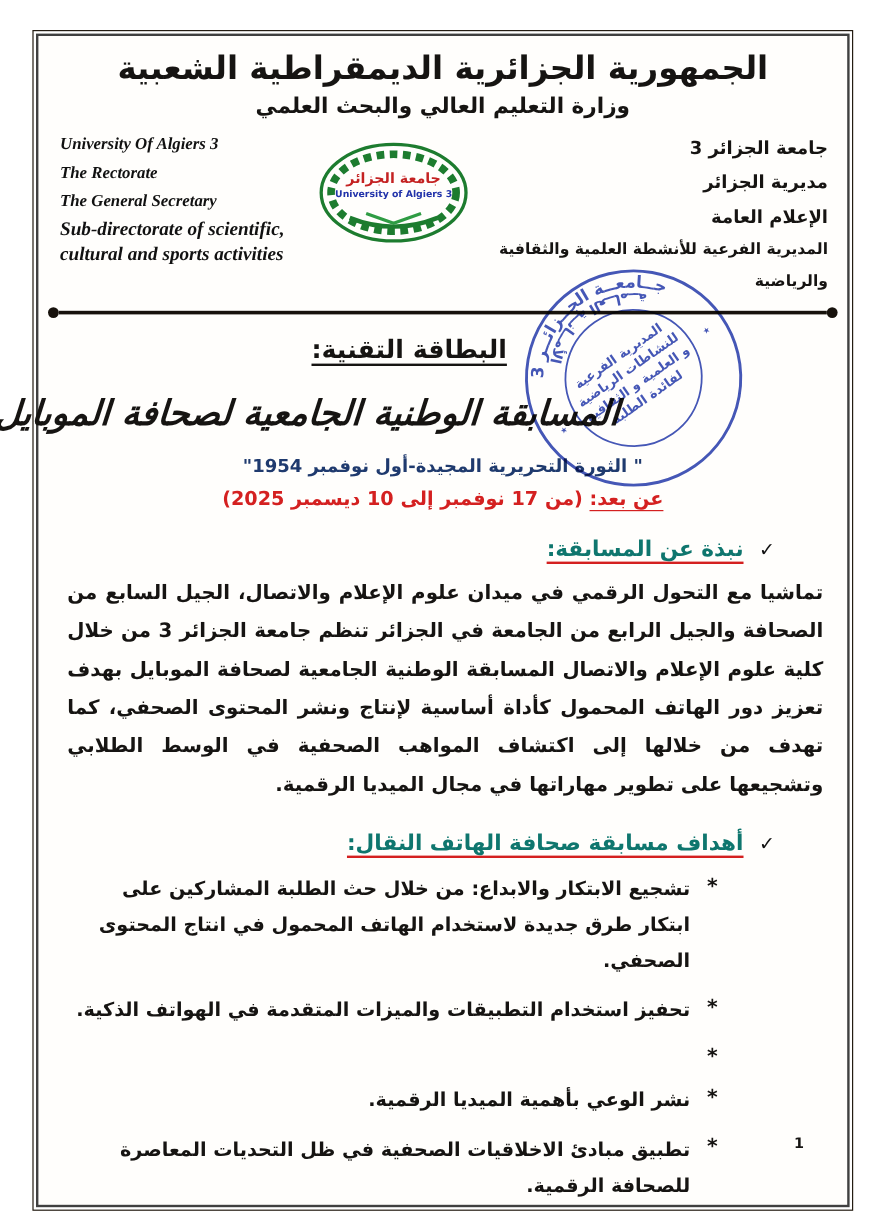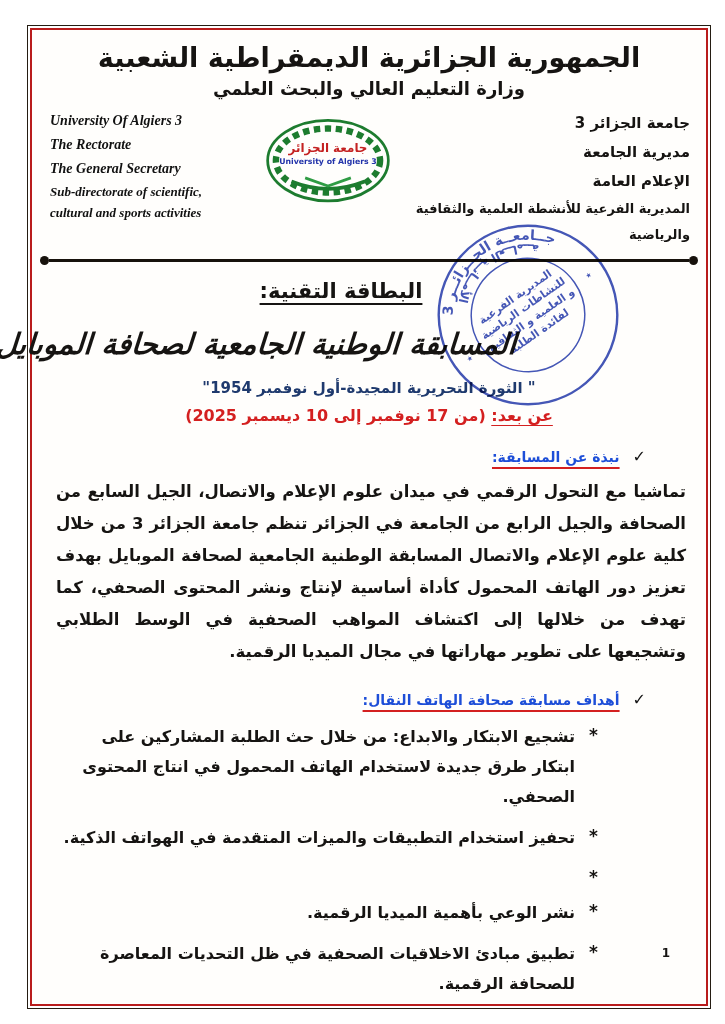--- a/index.html
+++ b/index.html
@@ -4,42 +4,42 @@
 <style>
   * { margin:0; padding:0; box-sizing:border-box; }
   body {
     width:725px; height:1024px; position:relative; overflow:hidden;
     background:#ffffff;
     font-family:"DejaVu Sans", sans-serif;
     color:#161412;
   }
   .page-frame {
     position:absolute; left:30px; top:28px; width:678px; height:978px;
-    border:2px solid #b91c1c;
+    border:2px solid #404040;
     outline:1px solid #241c12; outline-offset:2px;
     background:#fffefc;
   }
   
   .republic-title {
     text-align:center; font-size:27px; font-weight:800; margin-top:12px;
     letter-spacing:-1px; direction:rtl;
   }
   .ministry-line {
     text-align:center; font-size:18px; font-weight:700; margin-top:5px; direction:rtl;
   }
   .header-row {
     display:flex; justify-content:flex-start; align-items:flex-start;
     padding:10px 16px 0 18px;
   }
   .english-block {
     width:205px; font-family:"Liberation Serif","DejaVu Serif",serif;
     font-style:italic; font-weight:700; color:#111;
   }
   .english-block .ln { font-size:14px; line-height:24px; }
-  .english-block .ln.small { font-size:13px; line-height:21px; }
+  .english-block .ln.small { font-size:16px; line-height:21px; }
   .logo-wrap { width:150px; padding-top:8px; display:flex; justify-content:center; }
   .arabic-block {
     width:290px; direction:rtl; text-align:right; font-weight:700;
   }
   .arabic-block .ln { font-size:15px; line-height:29px; }
   .arabic-block .ln.small { font-size:13px; line-height:26px; }
   
   .divider { display:flex; align-items:center; margin:8px 8px 0 8px; }
   .divider .dot { width:9px; height:9px; border-radius:50%; background:#17120c; }
   .divider .line { flex:1; height:3px; background:#17120c; }
@@ -64,21 +64,21 @@
     direction:rtl; text-align:center; color:#d42020; font-size:16px;
     font-weight:700; margin-top:9px;
   }
   .remote-line .u { text-decoration:underline; text-underline-offset:4px; }
   .section-heading {
     direction:rtl; display:flex; align-items:center; gap:13px;
     padding-right:60px; margin-top:22px;
   }
   .section-heading .check { font-size:16px; font-weight:800; color:#111; }
   .section-heading .txt {
-    color:#1d4ed8; font-size:14px; font-weight:800;
+    color:#0f766e; font-size:18px; font-weight:800;
     text-decoration:underline; text-decoration-color:#d42020;
     text-decoration-thickness:1.5px; text-underline-offset:5px;
   }
   .about-paragraph {
     direction:rtl; text-align:justify; font-size:16.5px; font-weight:700;
     line-height:32px; margin:10px 20px 0 24px;
   }
   .bullet-list { margin-top:13px; }
   .bullet {
     direction:rtl; display:flex; gap:14px; padding-right:78px; margin:0 30px 11px 30px;
@@ -120,21 +120,21 @@
         <path d="M 30 70 Q 70 86 110 70" fill="none" stroke="#1d7c2f" stroke-width="4"></path>
         <path d="M 45 66 L 70 75 L 95 66" fill="none" stroke="#2f9c44" stroke-width="3"></path>
         <rect x="32" y="26" width="76" height="28" fill="#fffefc"></rect>
         <text x="70" y="38" text-anchor="middle" font-size="13" font-weight="bold" fill="#c42222" direction="rtl">جامعة الجزائر</text>
         <text x="70" y="51" text-anchor="middle" font-size="8.5" font-weight="bold" fill="#2233aa">University of Algiers 3</text>
       </svg>
     </div>
 
     <div class="arabic-block">
       <div class="ln">جامعة الجزائر 3</div>
-      <div class="ln">مديرية الجامعة</div>
+      <div class="ln">مديرية الجزائر</div>
       <div class="ln">الإعلام العامة</div>
       <div class="ln small">المديرية الفرعية للأنشطة العلمية والثقافية والرياضية</div>
     </div>
   </div>
 
   <div class="divider">
     <span class="dot"></span>
     <span class="line"></span>
     <span class="dot"></span>
   </div>

